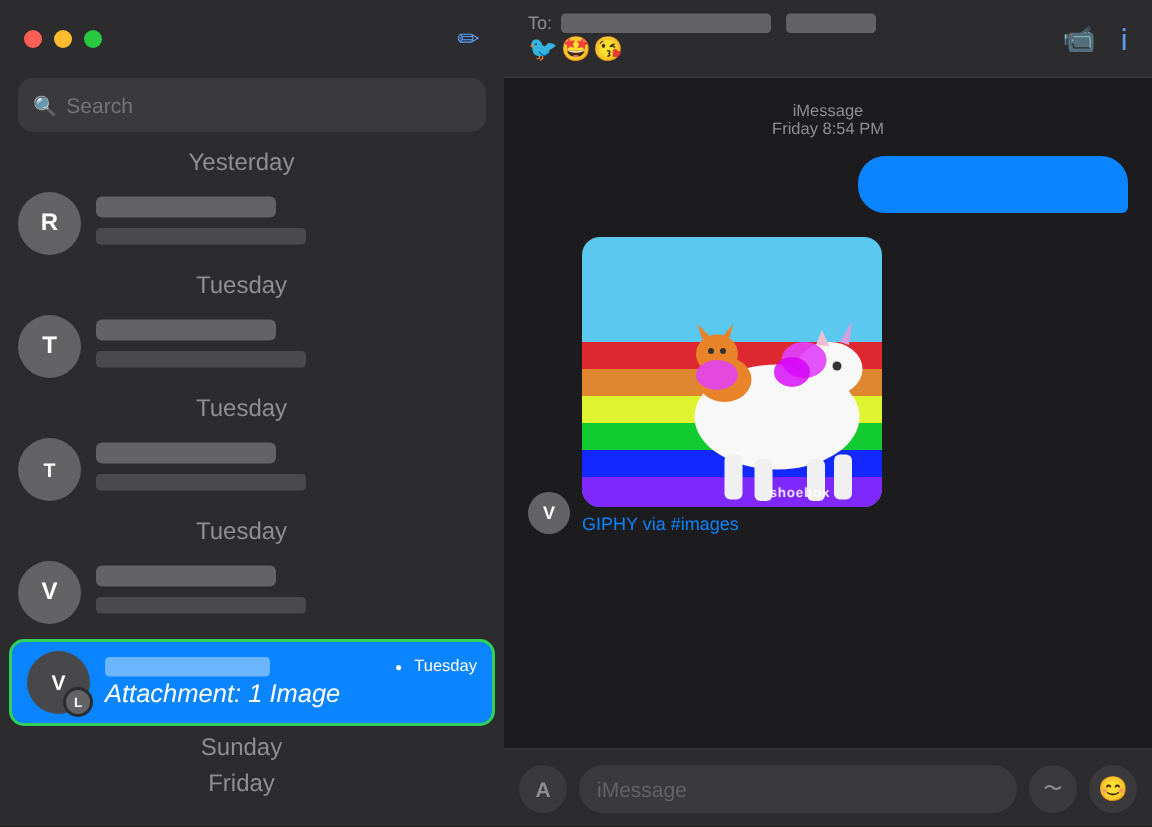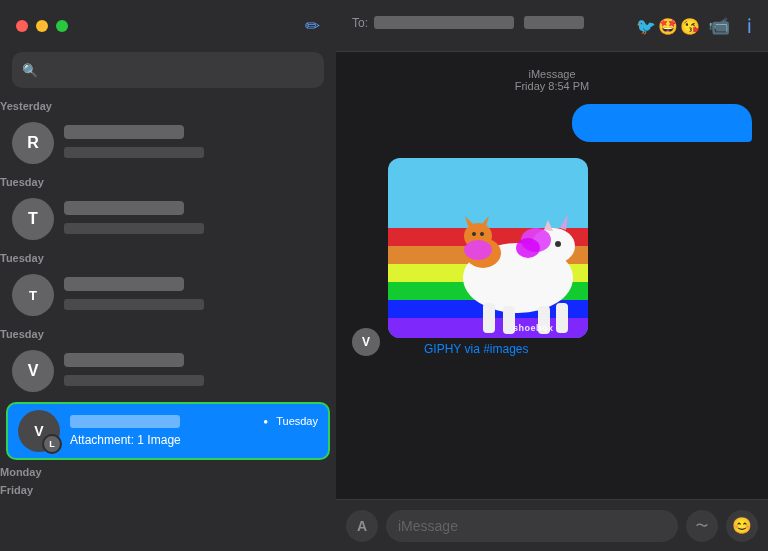--- a/index.html
+++ b/index.html
@@ -80,25 +80,24 @@
 
     .conversation-list {
       flex: 1;
       overflow-y: auto;
       overflow-x: hidden;
     }
 
     .conversation-list::-webkit-scrollbar { display: none; }
 
     .date-label {
-      text-align: left;
+      text-align: center;
       color: #8e8e93;
-      font-size: 11px;
+      font-size: 16px;
       padding: 4px 14px 2px 0;
-      font-weight: bold;
     }
 
     .conv-item {
       display: flex;
       align-items: center;
       padding: 8px 12px;
       cursor: pointer;
       position: relative;
       gap: 10px;
     }
@@ -161,24 +160,25 @@
       text-overflow: ellipsis;
       background: #636366;
       border-radius: 4px;
       height: 14px;
       width: 120px;
       margin-bottom: 4px;
     }
 
     .conv-preview {
       color: rgba(255,255,255,0.7);
-      font-size: 12px;
+      font-size: 17px;
       white-space: nowrap;
       overflow: hidden;
       text-overflow: ellipsis;
+      font-style: italic;
     }
 
     .conv-preview.attachment {
       color: #fff;
     }
 
     .conv-dot {
       color: #fff;
       font-size: 8px;
       margin-right: 4px;
@@ -208,23 +208,22 @@
       display: flex;
       align-items: center;
       padding: 0 16px;
       border-bottom: 1px solid #3a3a3c;
       gap: 8px;
     }
 
     .contact-info {
       flex: 1;
       display: flex;
-      flex-direction: row;
+      flex-direction: column;
       align-items: flex-start;
-      justify-content: space-between;
     }
 
     .emoji-row {
       display: flex;
       gap: 2px;
       margin-top: 1px;
     }
 
     .header-icons {
       display: flex;
@@ -291,21 +290,20 @@
       justify-content: center;
       color: #fff;
       font-size: 12px;
       font-weight: 600;
     }
 
     .giphy-caption {
       color: #0a84ff;
       font-size: 12px;
       margin-top: 4px;
-      margin-left: 36px;
     }
 
     .chat-input-bar {
       height: 52px;
       background: #2c2c2e;
       border-top: 1px solid #3a3a3c;
       display: flex;
       align-items: center;
       padding: 0 10px;
       gap: 8px;
@@ -358,20 +356,21 @@
     <div class="traffic-lights">
       <div class="traffic-light red"></div>
       <div class="traffic-light yellow"></div>
       <div class="traffic-light green"></div>
     </div>
     <span class="compose-icon">✏</span>
   </div>
 
   <div class="search-bar">
     <span class="search-icon-inner">🔍</span>
+    <input class="search-input" type="text" placeholder="Search" style="">
   </div>
 
   <div class="conversation-list">
 
     <div class="date-label">Yesterday</div>
     <div class="conv-item">
       <div class="avatar">R</div>
       <div class="conv-content">
         <div class="conv-name"></div>
         <div class="blurred-preview"></div>
@@ -415,21 +414,21 @@
           <div style="background:rgba(255,255,255,0.4);border-radius:3px;height:13px;width:110px;"></div>
           <div style="display:flex;align-items:center;gap:4px;">
             <span class="conv-dot">●</span>
             <span style="color:#fff;font-size:11px;">Tuesday</span>
           </div>
         </div>
         <span class="conv-preview attachment">Attachment: 1 Image</span>
       </div>
     </div>
 
-    <div class="date-label">Monday</div>
+    <div class="date-label">Sunday</div>
 
     <div class="date-label">Friday</div>
 
   </div>
 </div>
 
 <div class="chat-area">
 
   <div class="chat-header">
     <div class="contact-info">

